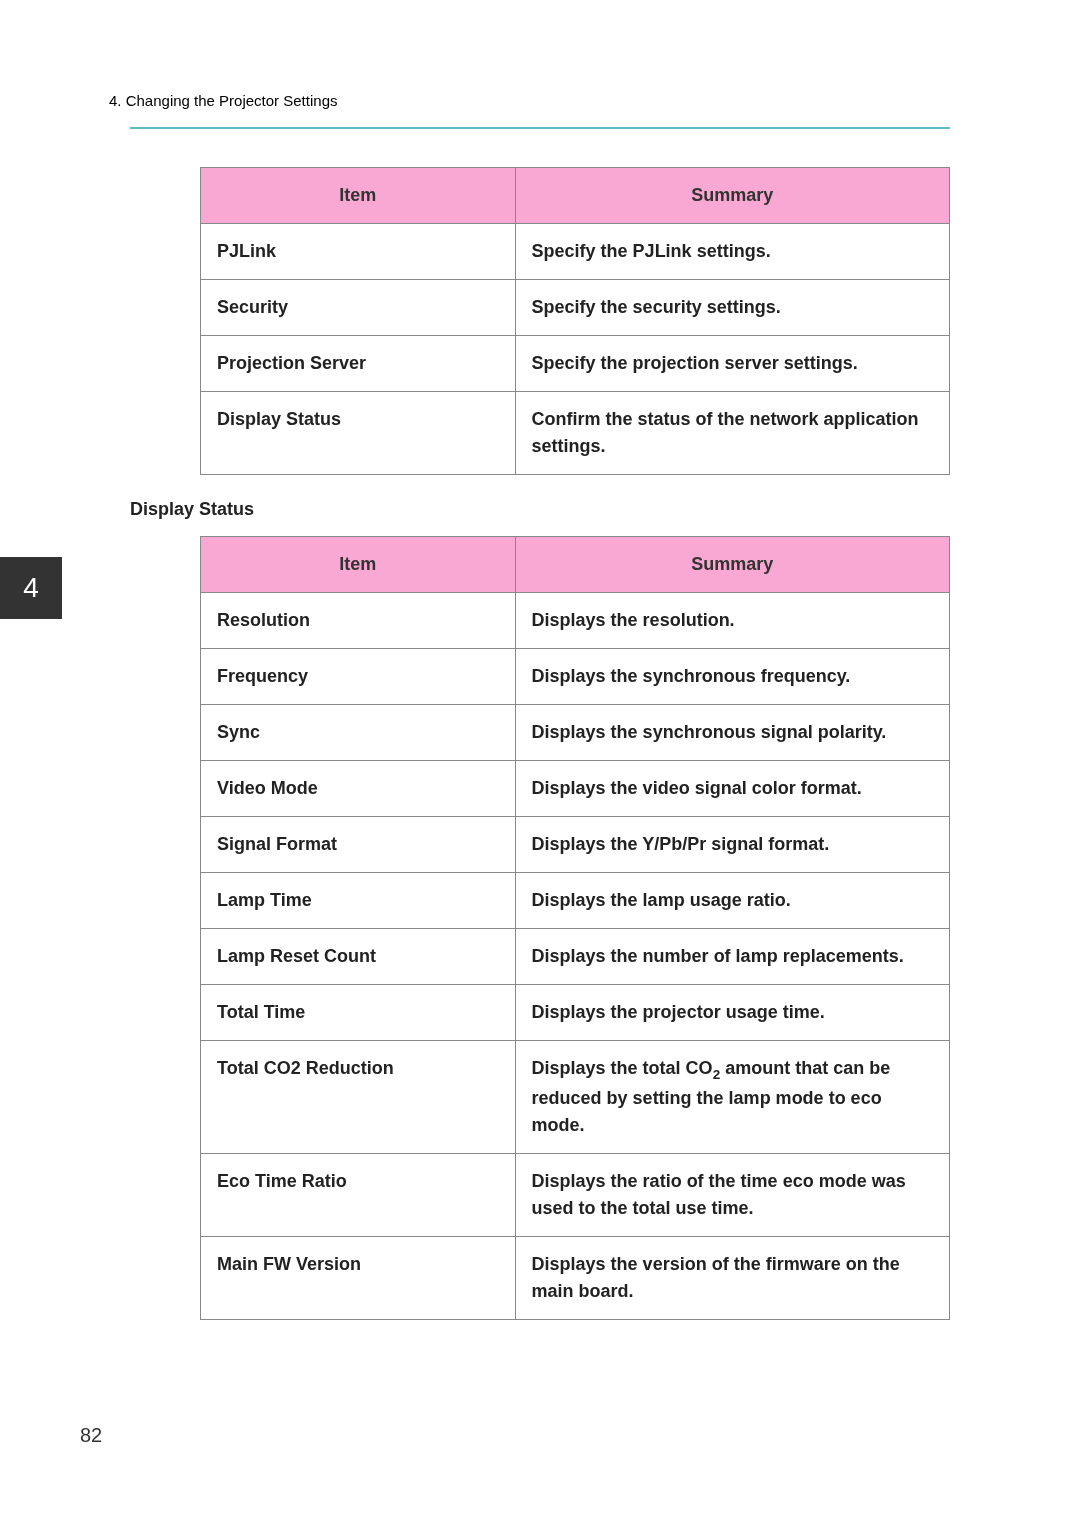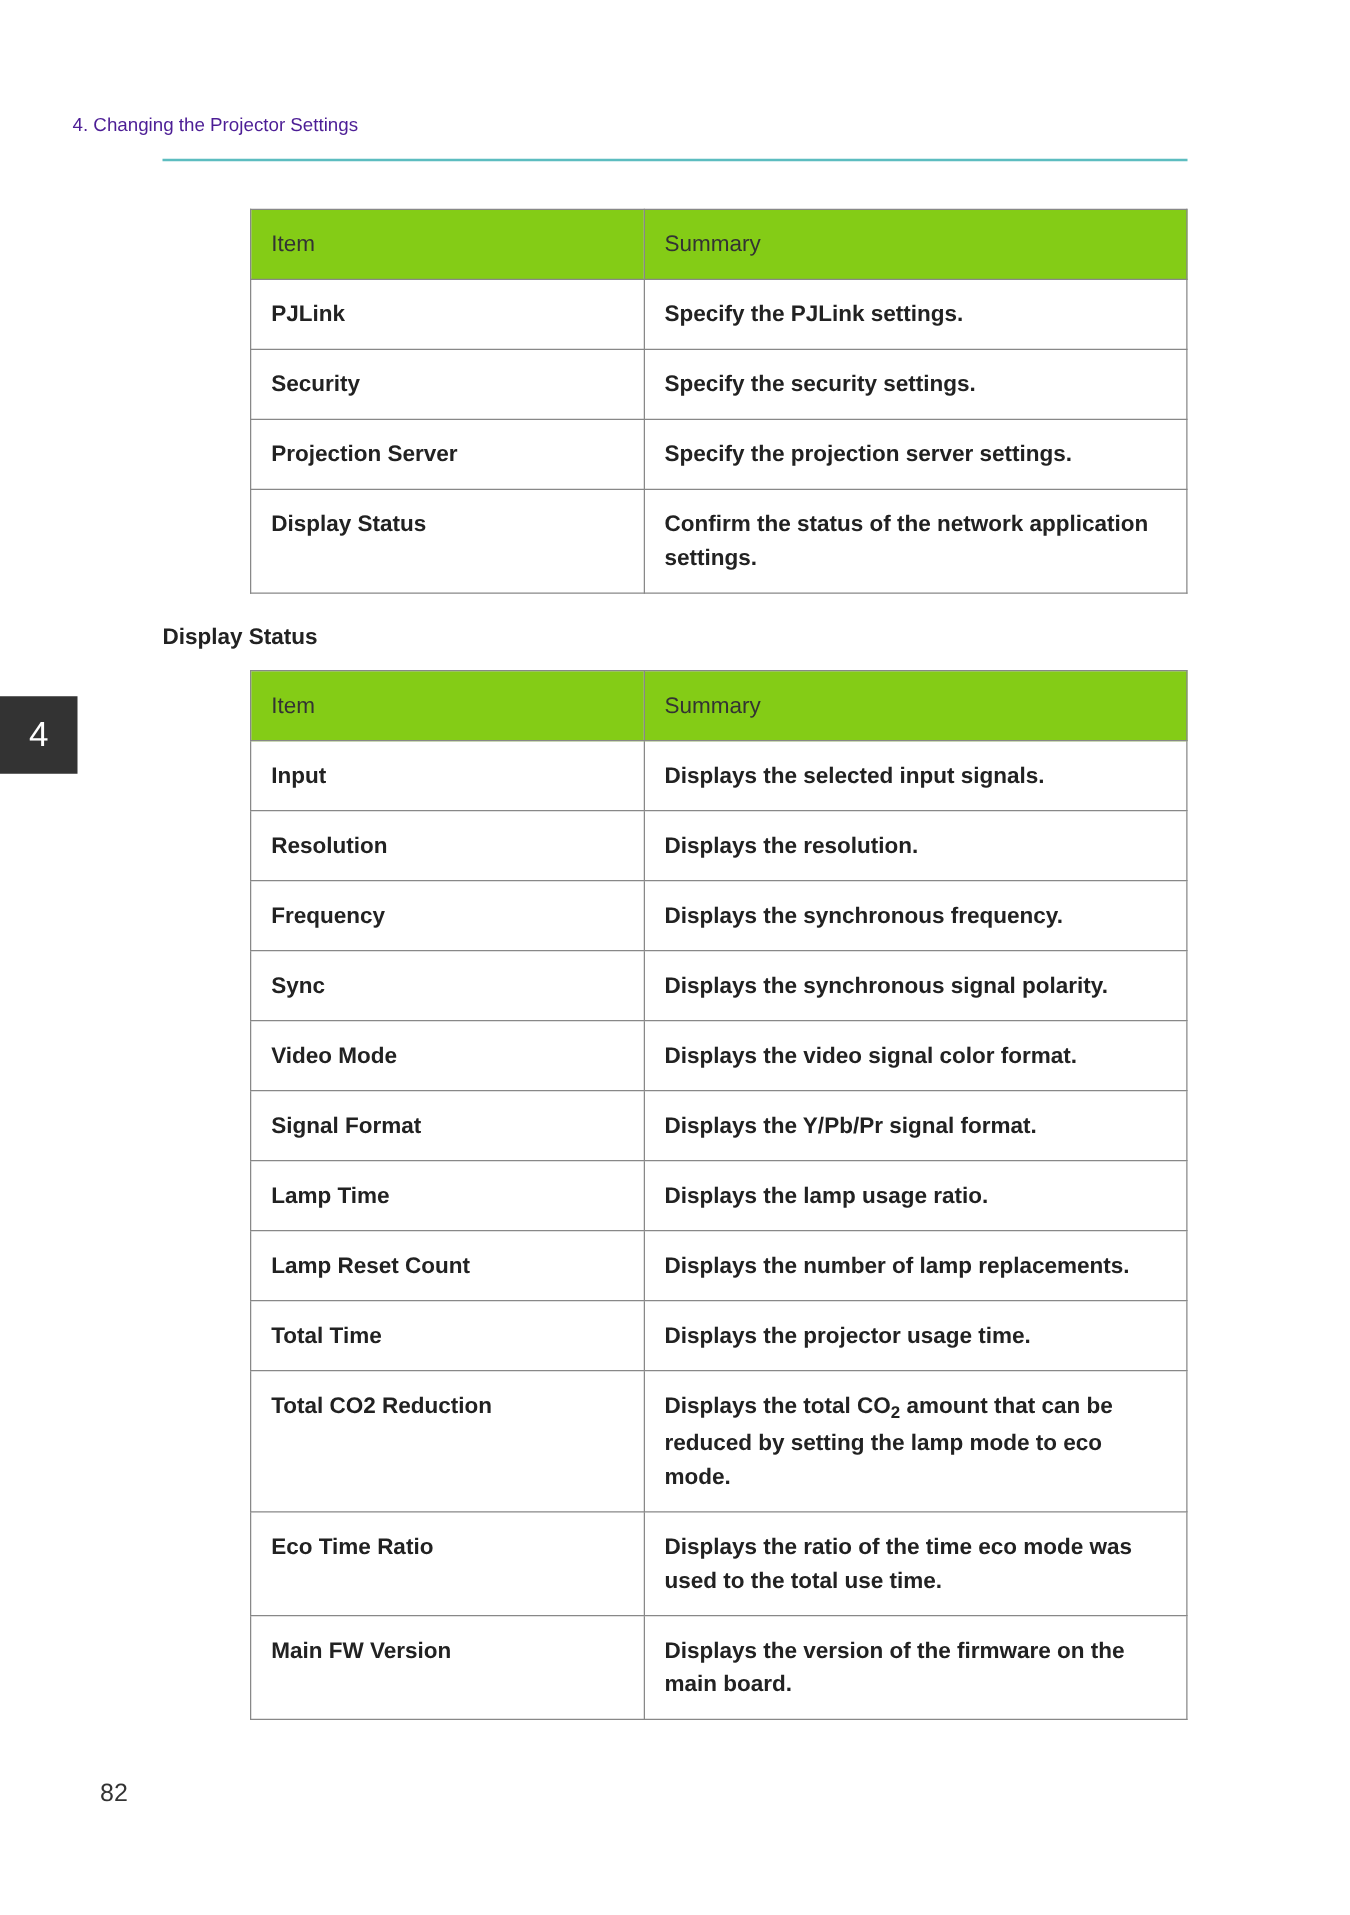--- a/index.html
+++ b/index.html
@@ -10,24 +10,25 @@
     body {
       width: 1080px;
       height: 1532px;
       background: #fff;
       font-family: "Helvetica Neue", Arial, sans-serif;
       font-weight: 300;
       position: relative;
       color: #222;
     }
     .header-section {
-      padding: 92px 0 10px 58px;
+      padding: 92px 0 10px 73px;
       font-size: 15px;
-      color: #4c1d95;
+      color: #000000;
       font-weight: 300;
+      margin-left: 36px;
     }
     .header-rule {
       margin: 8px 130px 0 130px;
       border: none;
       border-top: 2px solid #5dbdc0;
     }
     .content {
       padding: 38px 130px 0 200px;
     }
     table {
@@ -38,23 +39,24 @@
     th, td {
       border: 1px solid #888;
       padding: 14px 16px;
       text-align: left;
       font-size: 18px;
       font-weight: 700;
       vertical-align: top;
       line-height: 1.5;
     }
     th {
-      background: #84cc16;
+      background: #f9a8d4;
+      text-align: center;
       color: #333;
-      font-weight: 400;
+      font-weight: 700;
     }
     .col-item {
       width: 42%;
     }
     .section-heading {
       font-size: 18px;
       font-weight: 600;
       margin: 4px 0 16px -70px;
     }
     .side-tab {
@@ -129,24 +131,20 @@
 
   <table>
     <thead>
       <tr>
         <th class="col-item">Item</th>
         <th>Summary</th>
       </tr>
     </thead>
     <tbody>
       <tr>
-        <td>Input</td>
-        <td>Displays the selected input signals.</td>
-      </tr>
-      <tr>
         <td>Resolution</td>
         <td>Displays the resolution.</td>
       </tr>
       <tr>
         <td>Frequency</td>
         <td>Displays the synchronous frequency.</td>
       </tr>
       <tr>
         <td>Sync</td>
         <td>Displays the synchronous signal polarity.</td>

